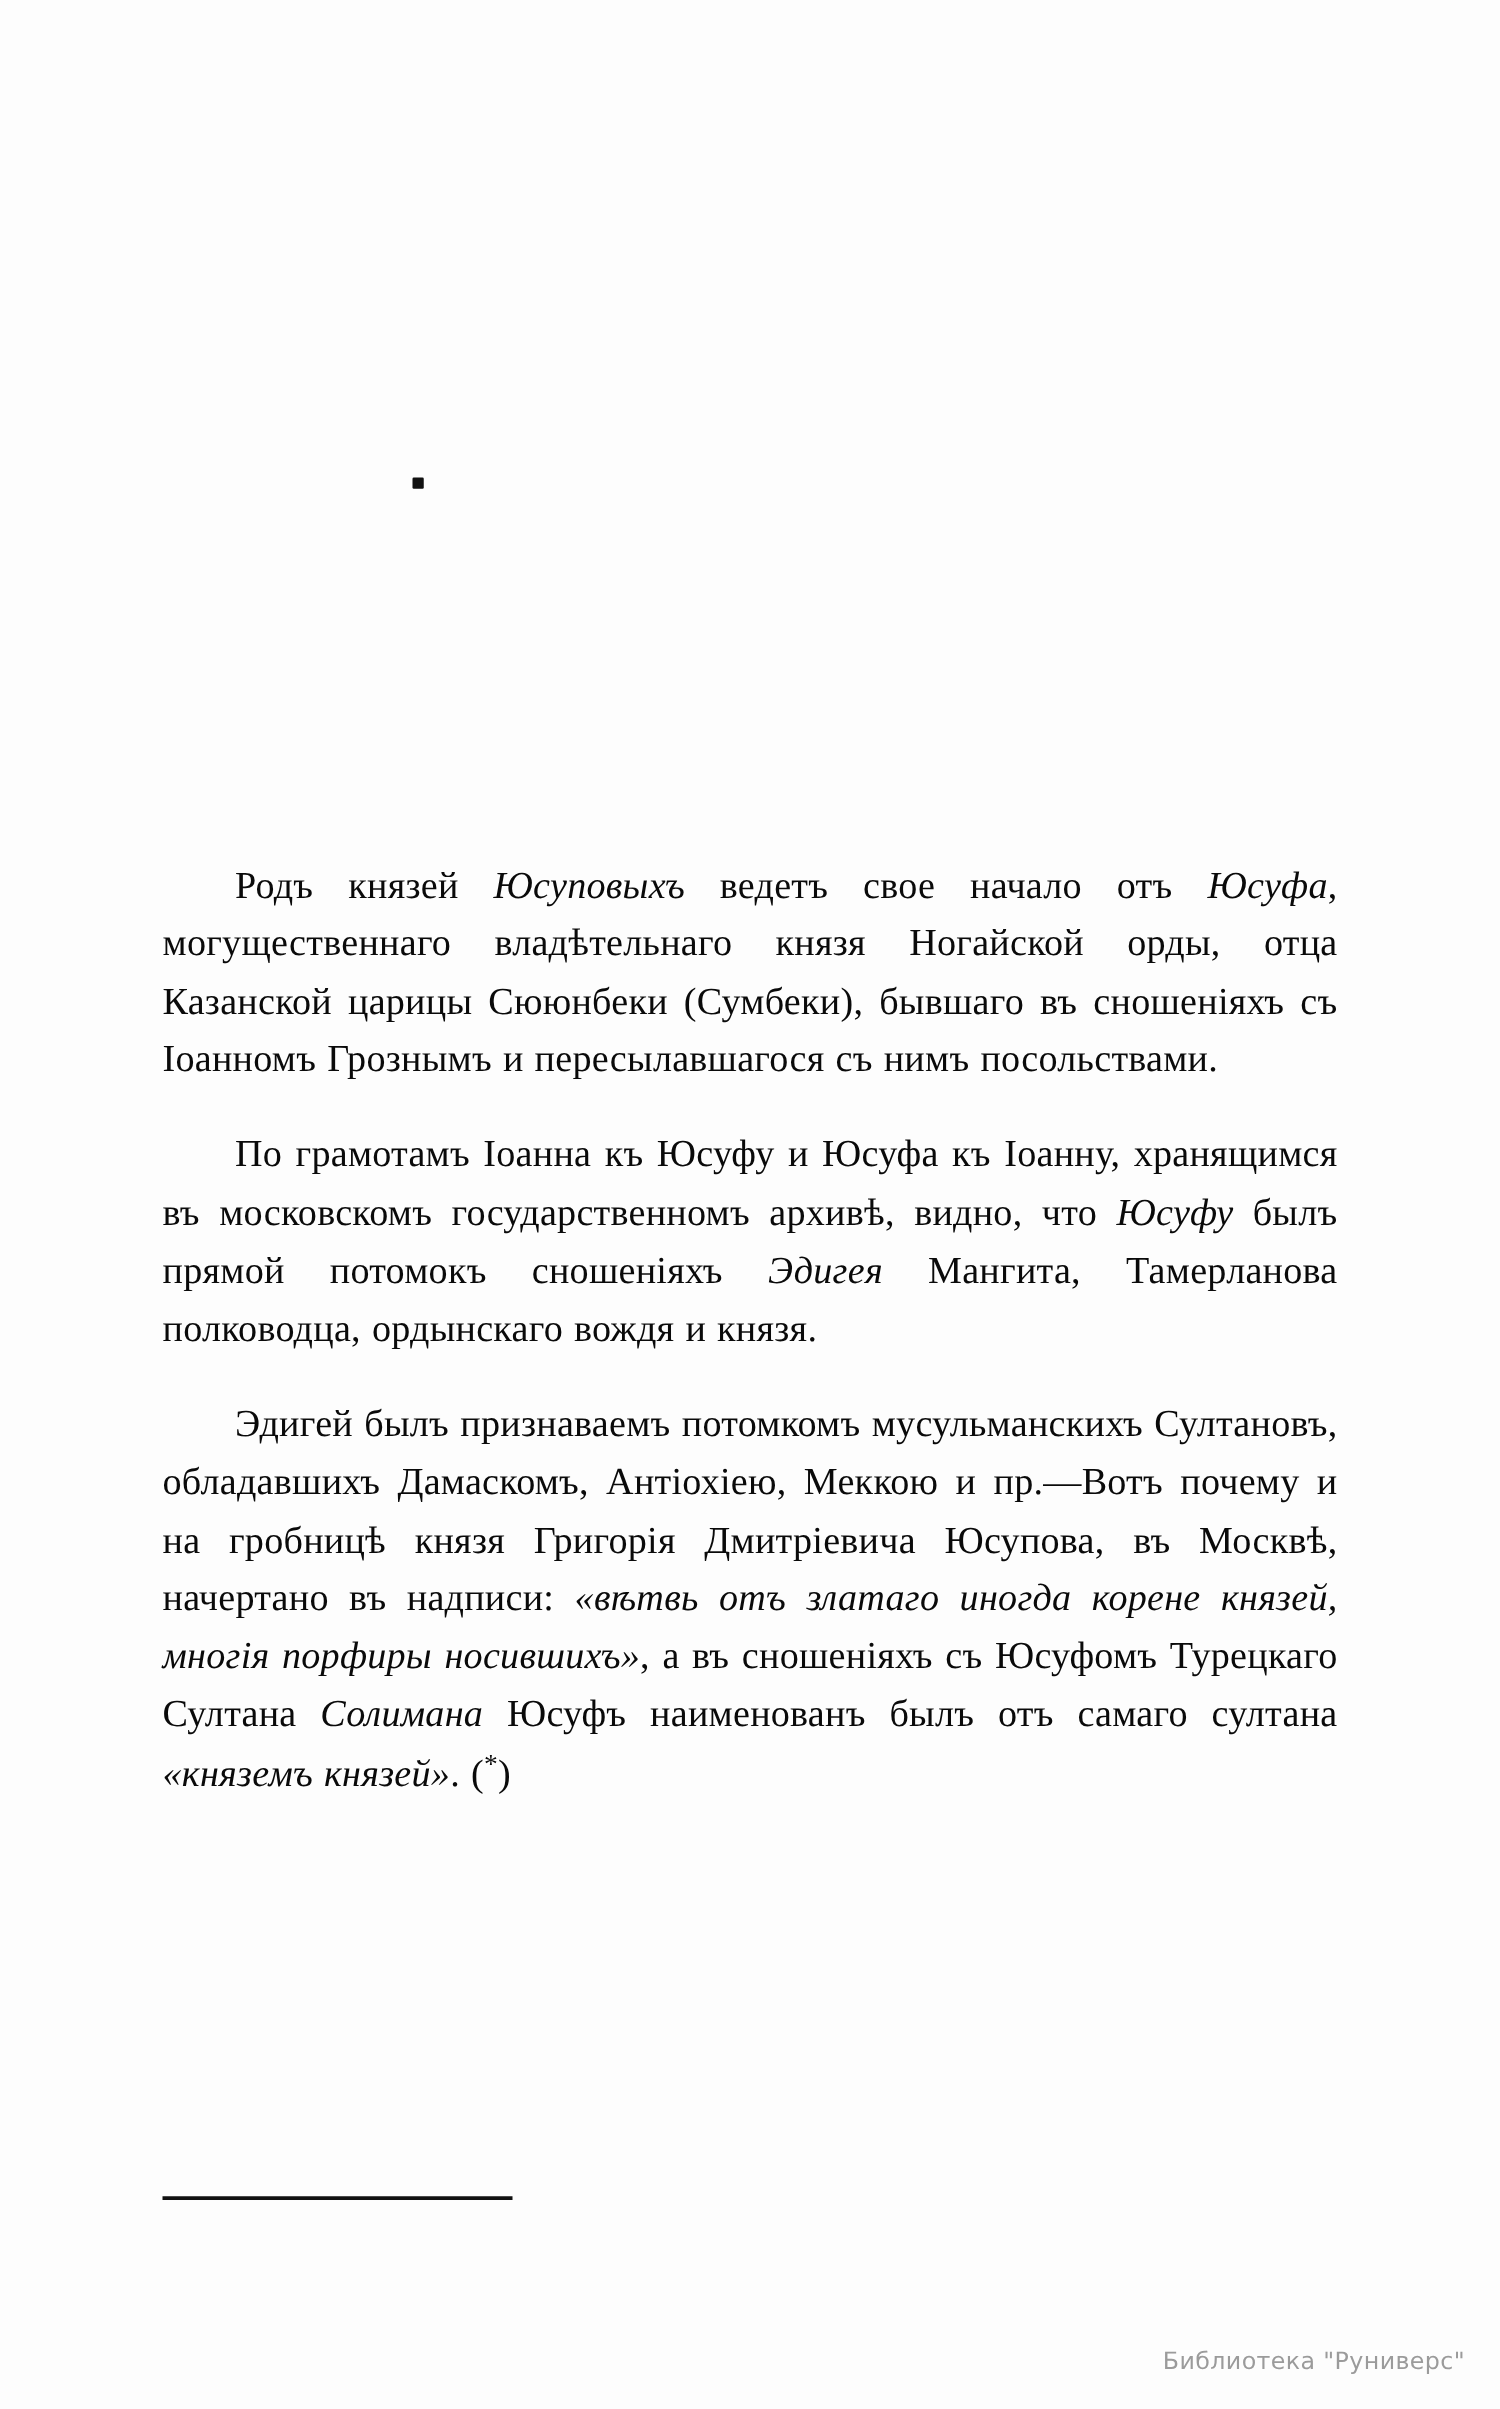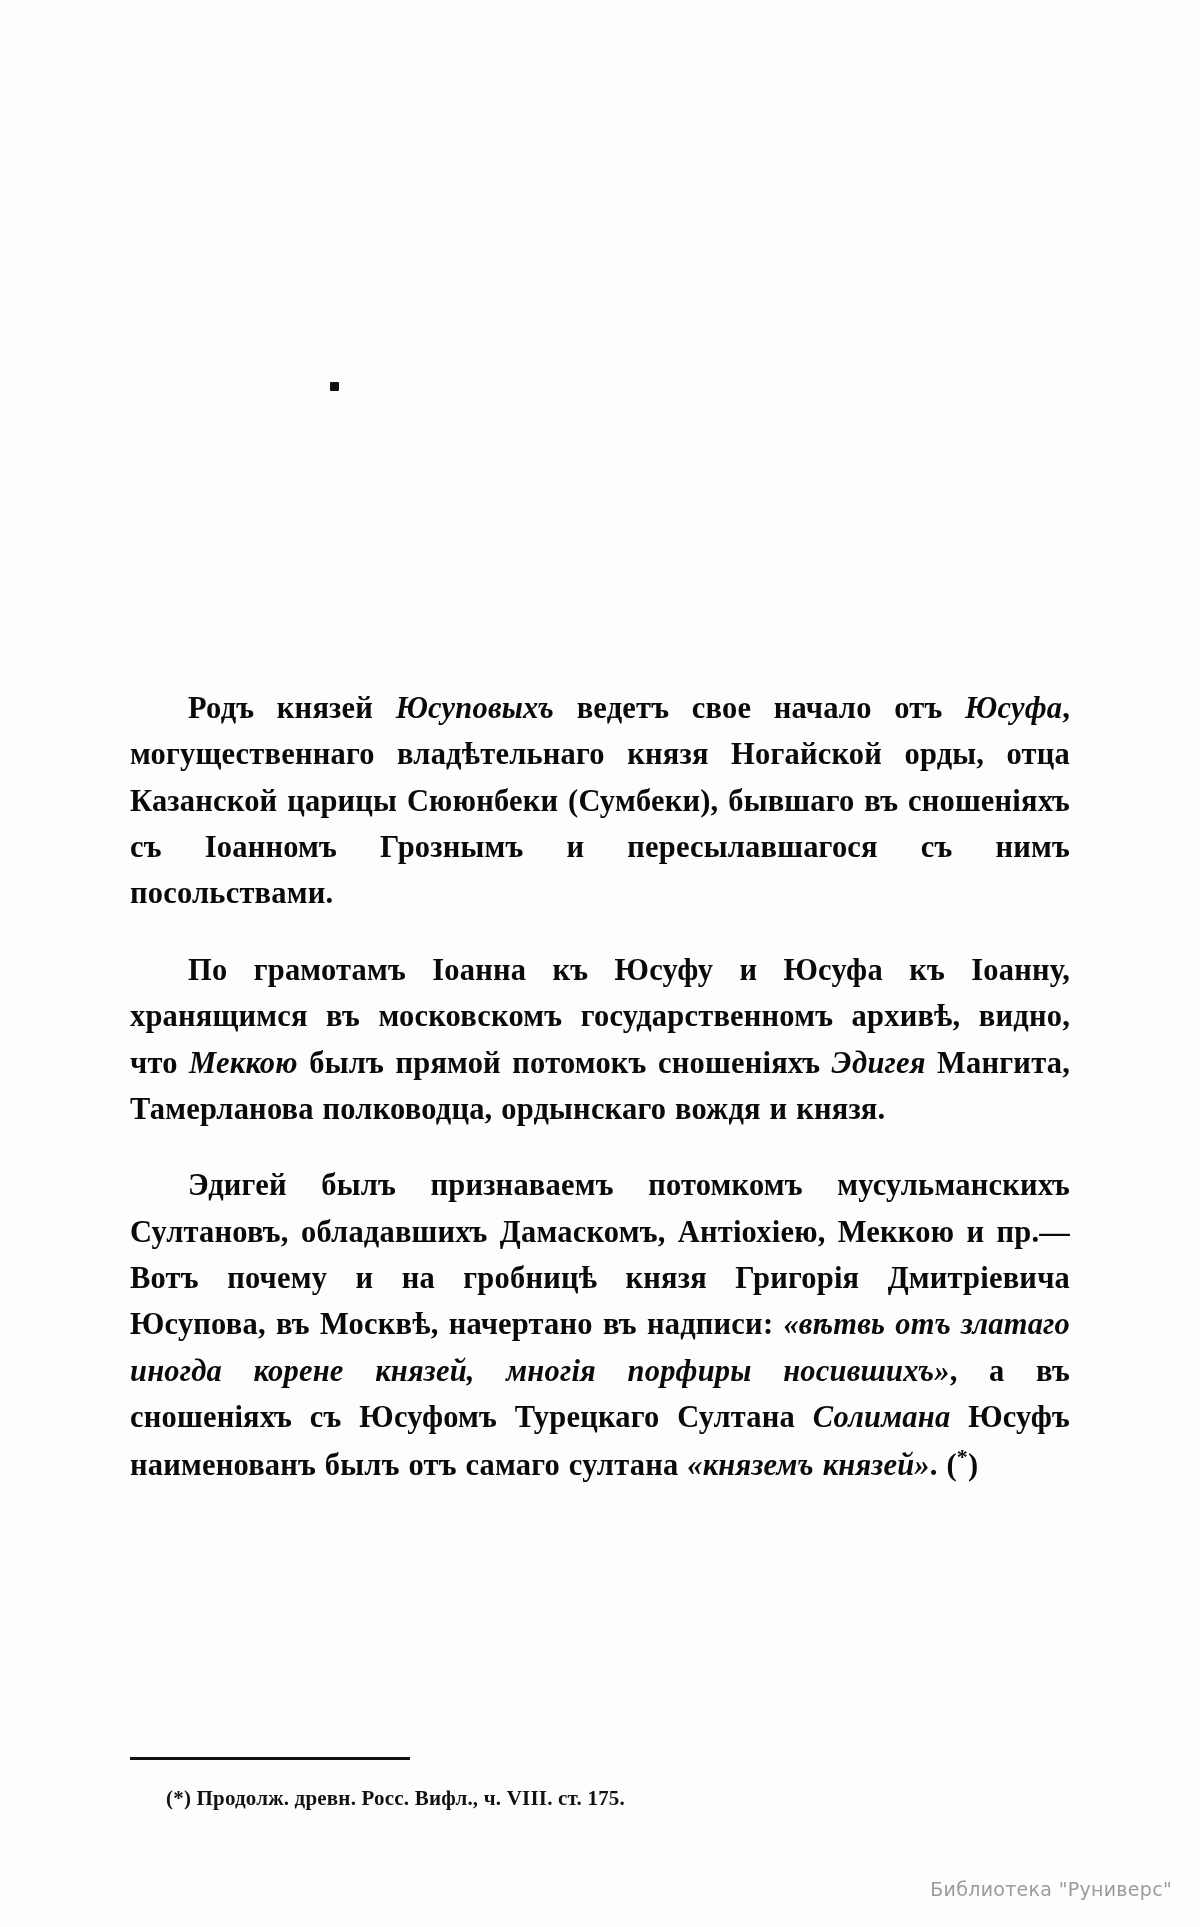--- a/index.html
+++ b/index.html
@@ -34,21 +34,21 @@
     left: 130px;
     top: 685px;
     width: 940px;
   }
   p.para {
     margin: 0 0 30px 0;
     font-size: 30.5px;
     line-height: 1.52;
     text-align: justify;
     text-indent: 58px;
-    font-weight: 700;
+    font-weight: 400;
     letter-spacing: 0.2px;
     word-spacing: 1px;
     color: #0a0a0a;
   }
   p.para:last-child {
     margin-bottom: 0;
   }
   i.it {
     font-style: italic;
   }
@@ -86,23 +86,22 @@
 </style>
 </head>
 <body>
 
 <div class="page">
 
   <div class="dot-mark" title="·"></div>
 
   <div class="content">
     <p class="para"><span>Родъ князей </span><i class="it">Юсуповыхъ</i><span> ведетъ свое начало отъ </span><i class="it">Юсуфа</i><span>, могущественнаго владѣтельнаго князя Ногайской орды, отца Казанской царицы Сююнбеки (Сумбеки), бывшаго въ сношеніяхъ съ Іоанномъ Грознымъ и пересылавшагося съ нимъ посольствами.</span></p>
-    <p class="para"><span>По грамотамъ Іоанна къ Юсуфу и Юсуфа къ Іоанну, хранящимся въ московскомъ государственномъ архивѣ, видно, что </span><i class="it">Меккою</i><span> былъ прямой потомокъ сношеніяхъ </span><i class="it">Эдигея</i><span> Мангита, Тамерланова полководца, ордынскаго вождя и князя.</span></p>
+    <p class="para"><span>По грамотамъ Іоанна къ Юсуфу и Юсуфа къ Іоанну, хранящимся въ московскомъ государственномъ архивѣ, видно, что </span><i class="it">Юсуфу</i><span> былъ прямой потомокъ сношеніяхъ </span><i class="it">Эдигея</i><span> Мангита, Тамерланова полководца, ордынскаго вождя и князя.</span></p>
     <p class="para"><span>Эдигей былъ признаваемъ потомкомъ мусульманскихъ Султановъ, обладавшихъ Дамаскомъ, Антіохіею, Меккою и пр.—Вотъ почему и на гробницѣ князя Григорія Дмитріевича Юсупова, въ Москвѣ, начертано въ надписи: </span><i class="it">«вѣтвь отъ златаго иногда корене князей, многія порфиры носившихъ»</i><span>, а въ сношеніяхъ съ Юсуфомъ Турецкаго Султана </span><i class="it">Солимана</i><span> Юсуфъ наименованъ былъ отъ самаго султана </span><i class="it">«княземъ князей»</i><span>. (</span><span class="sup">*</span><span>)</span></p>
   </div>
 
   <div class="footnote-rule"></div>
 
-  <div class="footnote">(*) Продолж. древн. Росс. Вифл., ч. VIII. ст. 175.</div>
 
   <div class="watermark">Библиотека "Руниверс"</div>
 
 </div>
 
 </body></html>

